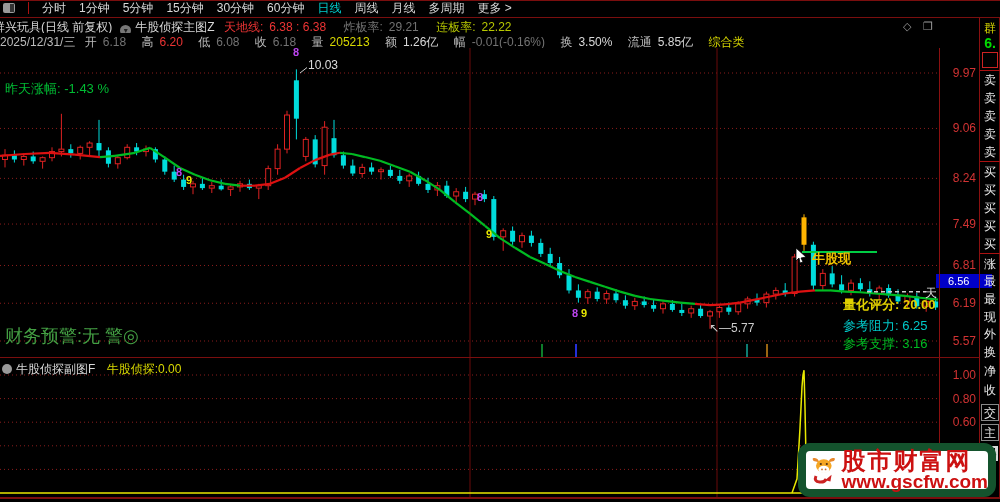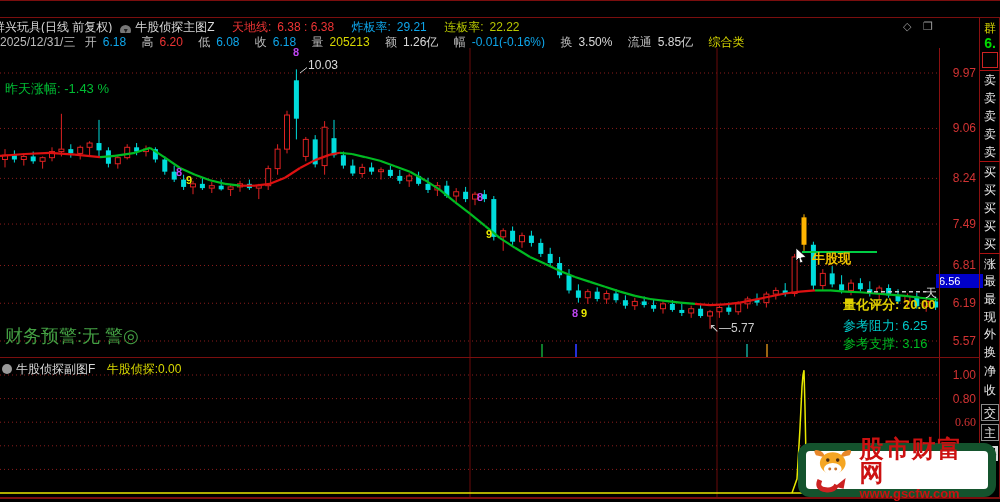--- a/index.html
+++ b/index.html
@@ -14,61 +14,77 @@
   .tb-item{color:#d8d8d8;white-space:nowrap;cursor:default;}
   .tb-item.active{color:#00cfcf;}
   #tb-right{position:absolute;right:0;top:0;height:16px;display:flex;}
   .tb-btn{width:31px;text-align:center;color:#d8d8d8;border-left:1px solid #7a0e0e;line-height:16px;white-space:nowrap;}
   #panel-toggle{width:12px;height:10px;background:#9a9a9a;border-radius:2px;position:relative;}
   #panel-toggle:after{content:"";position:absolute;right:1px;top:1px;width:4px;height:8px;background:#333;}
   .redsep{width:1px;height:12px;background:#aa1111;}
   
   .inforow{position:absolute;left:0;width:940px;white-space:nowrap;overflow:hidden;}
   .inforow span{margin-right:6px;}
-  .w{color:#d8d8d8;} .gy{color:#bbbbbb;} .rd{color:#ee3434;} .gn{color:#0ea5e9;}
+  .w{color:#d8d8d8;} .gy{color:#bbbbbb;} .rd{color:#ee3434;} .gn{color:#737373;}
   .yl{color:#d8d800;} .yg{color:#b8c800;}
   #dd-icon{display:inline-block;width:11px;height:11px;border-radius:6px;background:#777;color:#222;
            font-size:8px;line-height:11px;text-align:center;vertical-align:-2px;margin:0 4px 0 2px;}
   .winctl{position:absolute;top:20px;color:#999;font-size:11px;}
   
   .axlabel{position:absolute;width:40px;text-align:right;color:#d23333;font-size:12px;}
   #curbox{position:absolute;left:936px;width:44px;height:14px;background:#0000c8;color:#fff;
-          font-size:11px;line-height:14px;padding-left:3px;}
+          font-size:11px;line-height:14px;padding-left:12px;}
   
   #strip{position:absolute;left:980px;top:18px;width:20px;height:480px;}
   .strip-cell{position:absolute;left:0;width:20px;text-align:center;color:#e8e8e8;font-size:12px;}
   
   .ann{position:absolute;white-space:nowrap;}
   .tag{position:absolute;height:13px;line-height:13px;color:#fff;font-size:11px;padding:0 1px;}
   .mark{position:absolute;font-weight:bold;font-size:11px;}
   
   #watermark{position:absolute;left:798px;top:443px;width:198px;height:54px;background:#ffffff;
              border:8px solid #14532d;border-radius:12px;box-sizing:border-box;z-index:50;
              display:flex;align-items:center;}
   #wm-texts{margin-left:4px;}
   #wm-name{color:#cc1111;font-weight:bold;font-size:24px;letter-spacing:2px;line-height:24px;}
-  #wm-url{color:#cc1111;font-weight:bold;font-size:13px;line-height:18px;}
+  #wm-url{color:#cc1111;font-weight:bold;font-size:19px;line-height:18px;}
   #subhdr{position:absolute;left:0;top:361px;height:14px;white-space:nowrap;}
   .subicon{display:inline-block;width:10px;height:10px;border-radius:5px;background:#999;
            vertical-align:-1px;margin:0 4px 0 2px;}
 </style>
 </head>
 <body>
 
 <div id="app">
 
   <div class="hline" style="left:0;top:0;width:1000px;"></div>
   <div class="hline" style="left:0;top:17px;width:1000px;"></div>
 
   <div id="toolbar">
+    <div id="tb-left">
+      <span id="panel-toggle"></span>
+      <span class="redsep"></span>
+
+    <span class="tb-item">分时</span>
+        <span class="tb-item">1分钟</span>
+        <span class="tb-item">5分钟</span>
+        <span class="tb-item">15分钟</span>
+        <span class="tb-item">30分钟</span>
+        <span class="tb-item">60分钟</span>
+        <span class="tb-item active">日线</span>
+        <span class="tb-item">周线</span>
+        <span class="tb-item">月线</span>
+        <span class="tb-item">多周期</span>
+        <span class="tb-item">更多 &gt;</span>
+      </div>
   </div>
 
   <div class="inforow" style="top:19px;height:14px;left:-7px;">
     <span class="w">群兴玩具(日线 前复权)</span><span id="dd-icon">▾</span><span class="w">牛股侦探主图Z</span>
-    <span class="rd" style="margin-left:8px;">天地线:</span><span class="rd">6.38 : 6.38</span>
+    <span class="rd" style="">天地线:</span><span class="rd">6.38 : 6.38</span>
     <span class="gn" style="margin-left:8px;">炸板率:</span><span class="gn">29.21</span>
     <span class="yg" style="margin-left:8px;text-align:center;">连板率:</span><span class="yg">22.22</span>
   </div>
   <span class="winctl" style="left:903px;">◇</span>
   <span class="winctl" style="left:923px;">❐</span>
 
   <div class="inforow" style="top:34px;height:14px;left:0;">
     <span class="gy">2025/12/31/三</span>
     <span><span class="gy">开</span><span class="gn">6.18</span></span>
     <span><span class="gy">高</span><span class="rd">6.20</span></span>
@@ -379,21 +395,21 @@
       <div class="axlabel" style="left: 936px; top: 171.373px;">8.24</div>
       <div class="axlabel" style="left: 936px; top: 217.055px;">7.49</div>
       <div class="axlabel" style="left: 936px; top: 258.473px;">6.81</div>
       <div class="axlabel" style="left: 936px; top: 296.236px;">6.19</div>
       <div class="axlabel" style="left: 936px; top: 334px;">5.57</div>
     </div>
   <div id="curbox" style="top: 273.7px;">6.56</div>
   <div id="sub-axis">
       <div class="axlabel" style="left: 936px; top: 368px;">1.00</div>
       <div class="axlabel" style="left: 936px; top: 391.6px;">0.80</div>
-      <div class="axlabel" style="left: 936px; top: 415.2px; font-family: Liberation Serif, serif;">0.60</div>
+      <div class="axlabel" style="left: 936px; top: 415.2px;">0.60</div>
     </div>
   <div class="vline" style="left:939px;top:48px;height:449px;"></div>
   <div class="vline" style="left:979px;top:18px;height:479px;"></div>
   <div class="vline" style="left:999px;top:18px;height:479px;background:#7a0e0e;"></div>
 
   <div id="strip">
     <div class="strip-cell" style="top:2px;color:#d8d800;">群</div>
     <div class="strip-cell" style="top:17px;color:#00dd00;font-weight:bold;font-size:14px;">6.</div>
     <div class="abs" style="left:2px;top:34px;width:14px;height:14px;border:1px solid #cc2222;"></div>
     <div class="hline" style="left:0;top:52px;width:20px;background:#aa1111;"></div>

